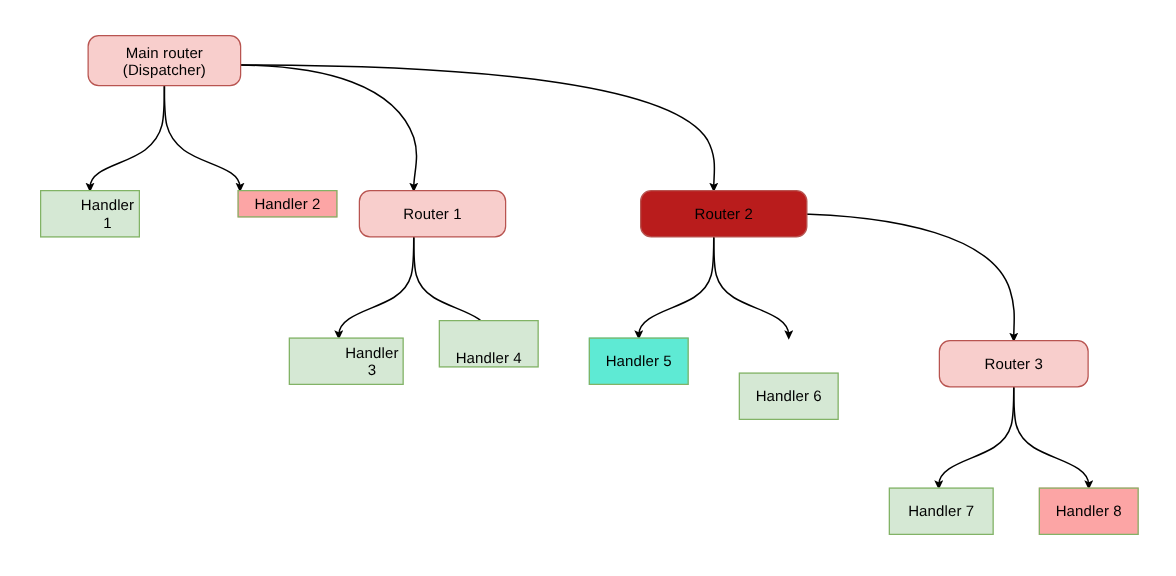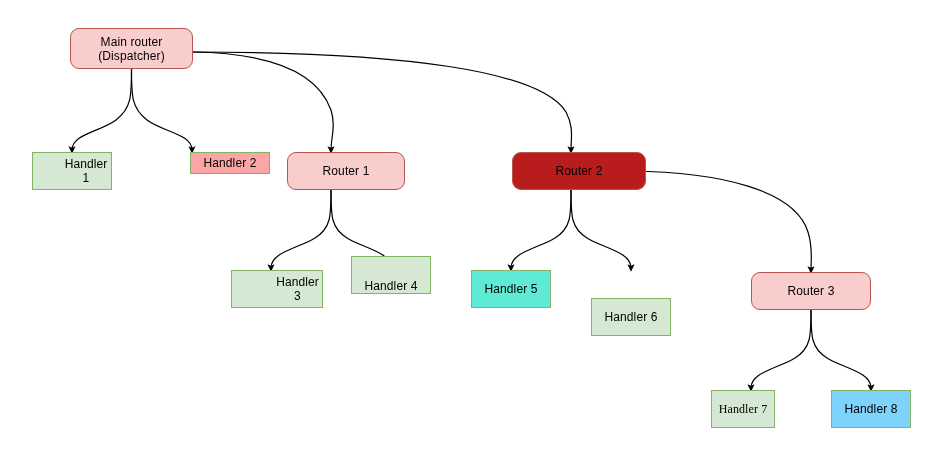--- a/index.html
+++ b/index.html
@@ -84,17 +84,17 @@
 (Dispatcher)</span></div>
       <div class="node handler" style="left: 32px; top: 152px; width: 80px; height: 38px; background: rgb(213, 232, 212); border-color: rgb(130, 179, 102); color: rgb(0, 0, 0); padding-left: 28px;"><span class="node-label">Handler 1</span></div>
       <div class="node handler" style="left: 152px; top: 152px; width: 80px; height: 22px; background: #fca5a5; border-color: rgb(130, 179, 102); color: rgb(0, 0, 0); margin-left: 38px;"><span class="node-label">Handler 2</span></div>
       <div class="node router" style="left: 272px; top: 152px; width: 118px; height: 38px; background: rgb(248, 206, 204); border-color: rgb(184, 84, 80); color: rgb(0, 0, 0); margin-left: 15px;"><span class="node-label">Router 1</span></div>
       <div class="node router" style="left: 512px; top: 152px; width: 134px; height: 38px; background: #b91c1c; border-color: rgb(184, 84, 80); color: rgb(0, 0, 0);"><span class="node-label">Router 2</span></div>
       <div class="node handler" style="left: 231px; top: 270px; width: 92px; height: 38px; background: rgb(213, 232, 212); border-color: rgb(130, 179, 102); color: rgb(0, 0, 0); padding-left: 41px;"><span class="node-label">Handler 3</span></div>
       <div class="node handler" style="left: 351px; top: 256px; width: 80px; height: 38px; background: rgb(213, 232, 212); border-color: rgb(130, 179, 102); color: rgb(0, 0, 0); align-items: flex-end;"><span class="node-label">Handler 4</span></div>
       <div class="node handler" style="left: 471px; top: 270px; width: 80px; height: 38px; background: #5eead4; border-color: rgb(130, 179, 102); color: rgb(0, 0, 0);"><span class="node-label">Handler 5</span></div>
       <div class="node handler" style="left: 591px; top: 278px; width: 80px; height: 38px; background: rgb(213, 232, 212); border-color: rgb(130, 179, 102); color: rgb(0, 0, 0); margin-top: 20px;"><span class="node-label">Handler 6</span></div>
       <div class="node router" style="left: 751px; top: 272px; width: 120px; height: 38px; background: rgb(248, 206, 204); border-color: rgb(184, 84, 80); color: rgb(0, 0, 0);"><span class="node-label">Router 3</span></div>
-      <div class="node handler" style="left: 711px; top: 390px; width: 64px; height: 38px; background: rgb(213, 232, 212); border-color: rgb(130, 179, 102); color: rgb(0, 0, 0); font-family: Liberation Serif, serif;"><span class="node-label">Handler 7</span></div>
-      <div class="node handler" style="left: 831px; top: 390px; width: 80px; height: 38px; background: #7dd3fc; border-color: rgb(130, 179, 102); color: rgb(0, 0, 0);"><span class="node-label">Handler 8</span></div>
+      <div class="node handler" style="left: 711px; top: 390px; width: 84px; height: 38px; background: rgb(213, 232, 212); border-color: rgb(130, 179, 102); color: rgb(0, 0, 0);"><span class="node-label">Handler 7</span></div>
+      <div class="node handler" style="left: 831px; top: 390px; width: 80px; height: 38px; background: #fca5a5; border-color: rgb(130, 179, 102); color: rgb(0, 0, 0);"><span class="node-label">Handler 8</span></div>
     </div>
 
 </div>
 
 </body></html>

